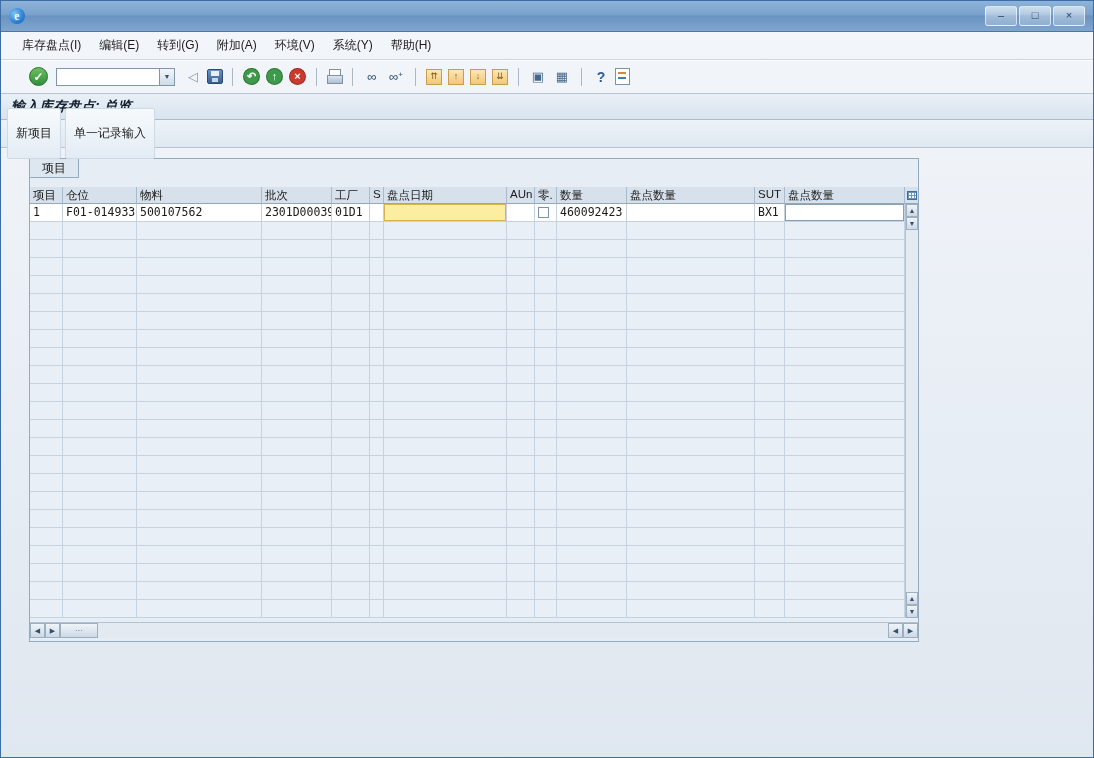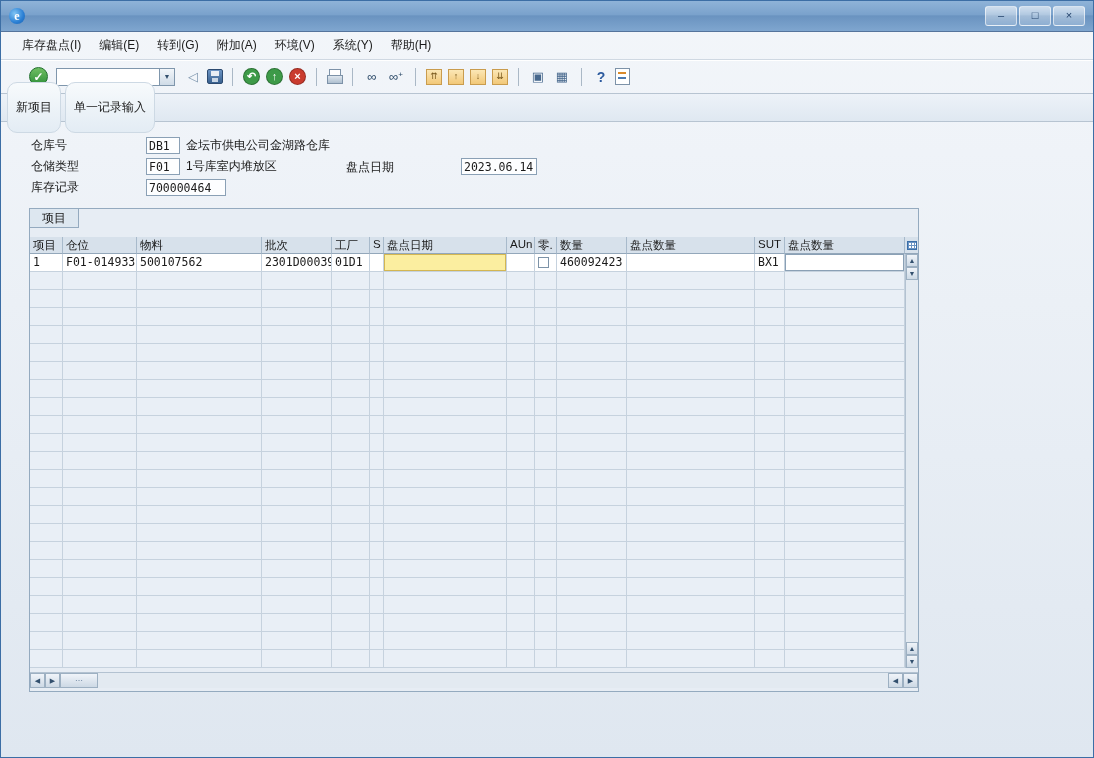--- a/index.html
+++ b/index.html
@@ -49,21 +49,21 @@
   .art-doc{width:13px;height:15px;background:#fff;border:1px solid #7d92a8;position:relative;}
   .art-doc::before{content:"";position:absolute;left:2px;top:3px;width:8px;height:2px;background:#d98a2b;}
   .art-doc::after{content:"";position:absolute;left:2px;top:8px;width:8px;height:2px;background:#4a79b0;}
   
   .screen-title{height:25px;display:flex;align-items:center;padding-left:10px;
     background:linear-gradient(#e9f0f7,#d9e4ef);border-bottom:1px solid #a9bccf;
     font-weight:bold;font-style:italic;font-size:14px;color:#14202e;}
   
   .app-toolbar{height:27px;display:flex;align-items:center;gap:4px;padding-left:6px;
     border-bottom:1px solid #b7c4d1;background:linear-gradient(#edf2f8,#dfe8f1);}
-  .app-btn{padding:16px 8px;border:1px solid #cdd9e4;border-radius:10px;background:linear-gradient(#f7fafc,#e3ecf4);white-space:nowrap;}
+  .app-btn{padding:16px 8px;border:1px solid #cdd9e4;border-radius:2px;background:linear-gradient(#f7fafc,#e3ecf4);white-space:nowrap;}
   
   .form{padding:13px 0 0 30px;}
   .frow{display:flex;align-items:center;height:21px;position:relative;}
   .flabel{width:115px;flex:0 0 auto;}
   .fbox{border:1px solid #8aa0b5;background:#fdfeff;height:17px;box-sizing:border-box;display:flex;align-items:center;
     padding:0 2px;font:11.5px "DejaVu Sans Mono",monospace;flex:0 0 auto;}
   .fbox.small{width:34px;}
   .fbox.wide{width:80px;}
   .ftext{margin-left:6px;white-space:nowrap;}
   .abs-date-label{position:absolute;left:315px;top:3px;}
@@ -174,44 +174,27 @@
           <span class="glyph" style="color: rgb(70, 103, 140);">▦</span>
         </span>
         <span class="tb-sep"></span>
         <span class="tbico bold">
           <span class="glyph" style="color: rgb(44, 90, 158);">?</span>
         </span>
         <span class="tbico art-doc"></span>
       </span>
   </div>
 
+  <div class="screen-title">输入库存盘点: 总览</div>
 
   <div class="app-toolbar" id="app-toolbar">
       <span class="app-btn">新项目</span>
       <span class="app-btn">单一记录输入</span>
     </div>
 
-  <div class="form">
-    <div class="frow">
-      <span class="flabel">仓库号</span>
-      <span class="fbox small">DB1</span>
-      <span class="ftext">金坛市供电公司金湖路仓库</span>
-    </div>
-    <div class="frow">
-      <span class="flabel">仓储类型</span>
-      <span class="fbox small">F01</span>
-      <span class="ftext">1号库室内堆放区</span>
-      <span class="abs-date-label">盘点日期</span>
-      <span class="fbox abs-date-box">2023.06.14</span>
-    </div>
-    <div class="frow">
-      <span class="flabel">库存记录</span>
-      <span class="fbox wide">700000464</span>
-    </div>
-  </div>
 
   <div class="frame">
     <span class="group-tab">项目</span>
     <div class="table-wrap">
       <div class="cols">
         <div class="thead" id="thead">
             <div class="th" style="width: 33px;">项目</div>
             <div class="th" style="width: 74px;">仓位</div>
             <div class="th" style="width: 125px;">物料</div>
             <div class="th" style="width: 70px;">批次</div>

